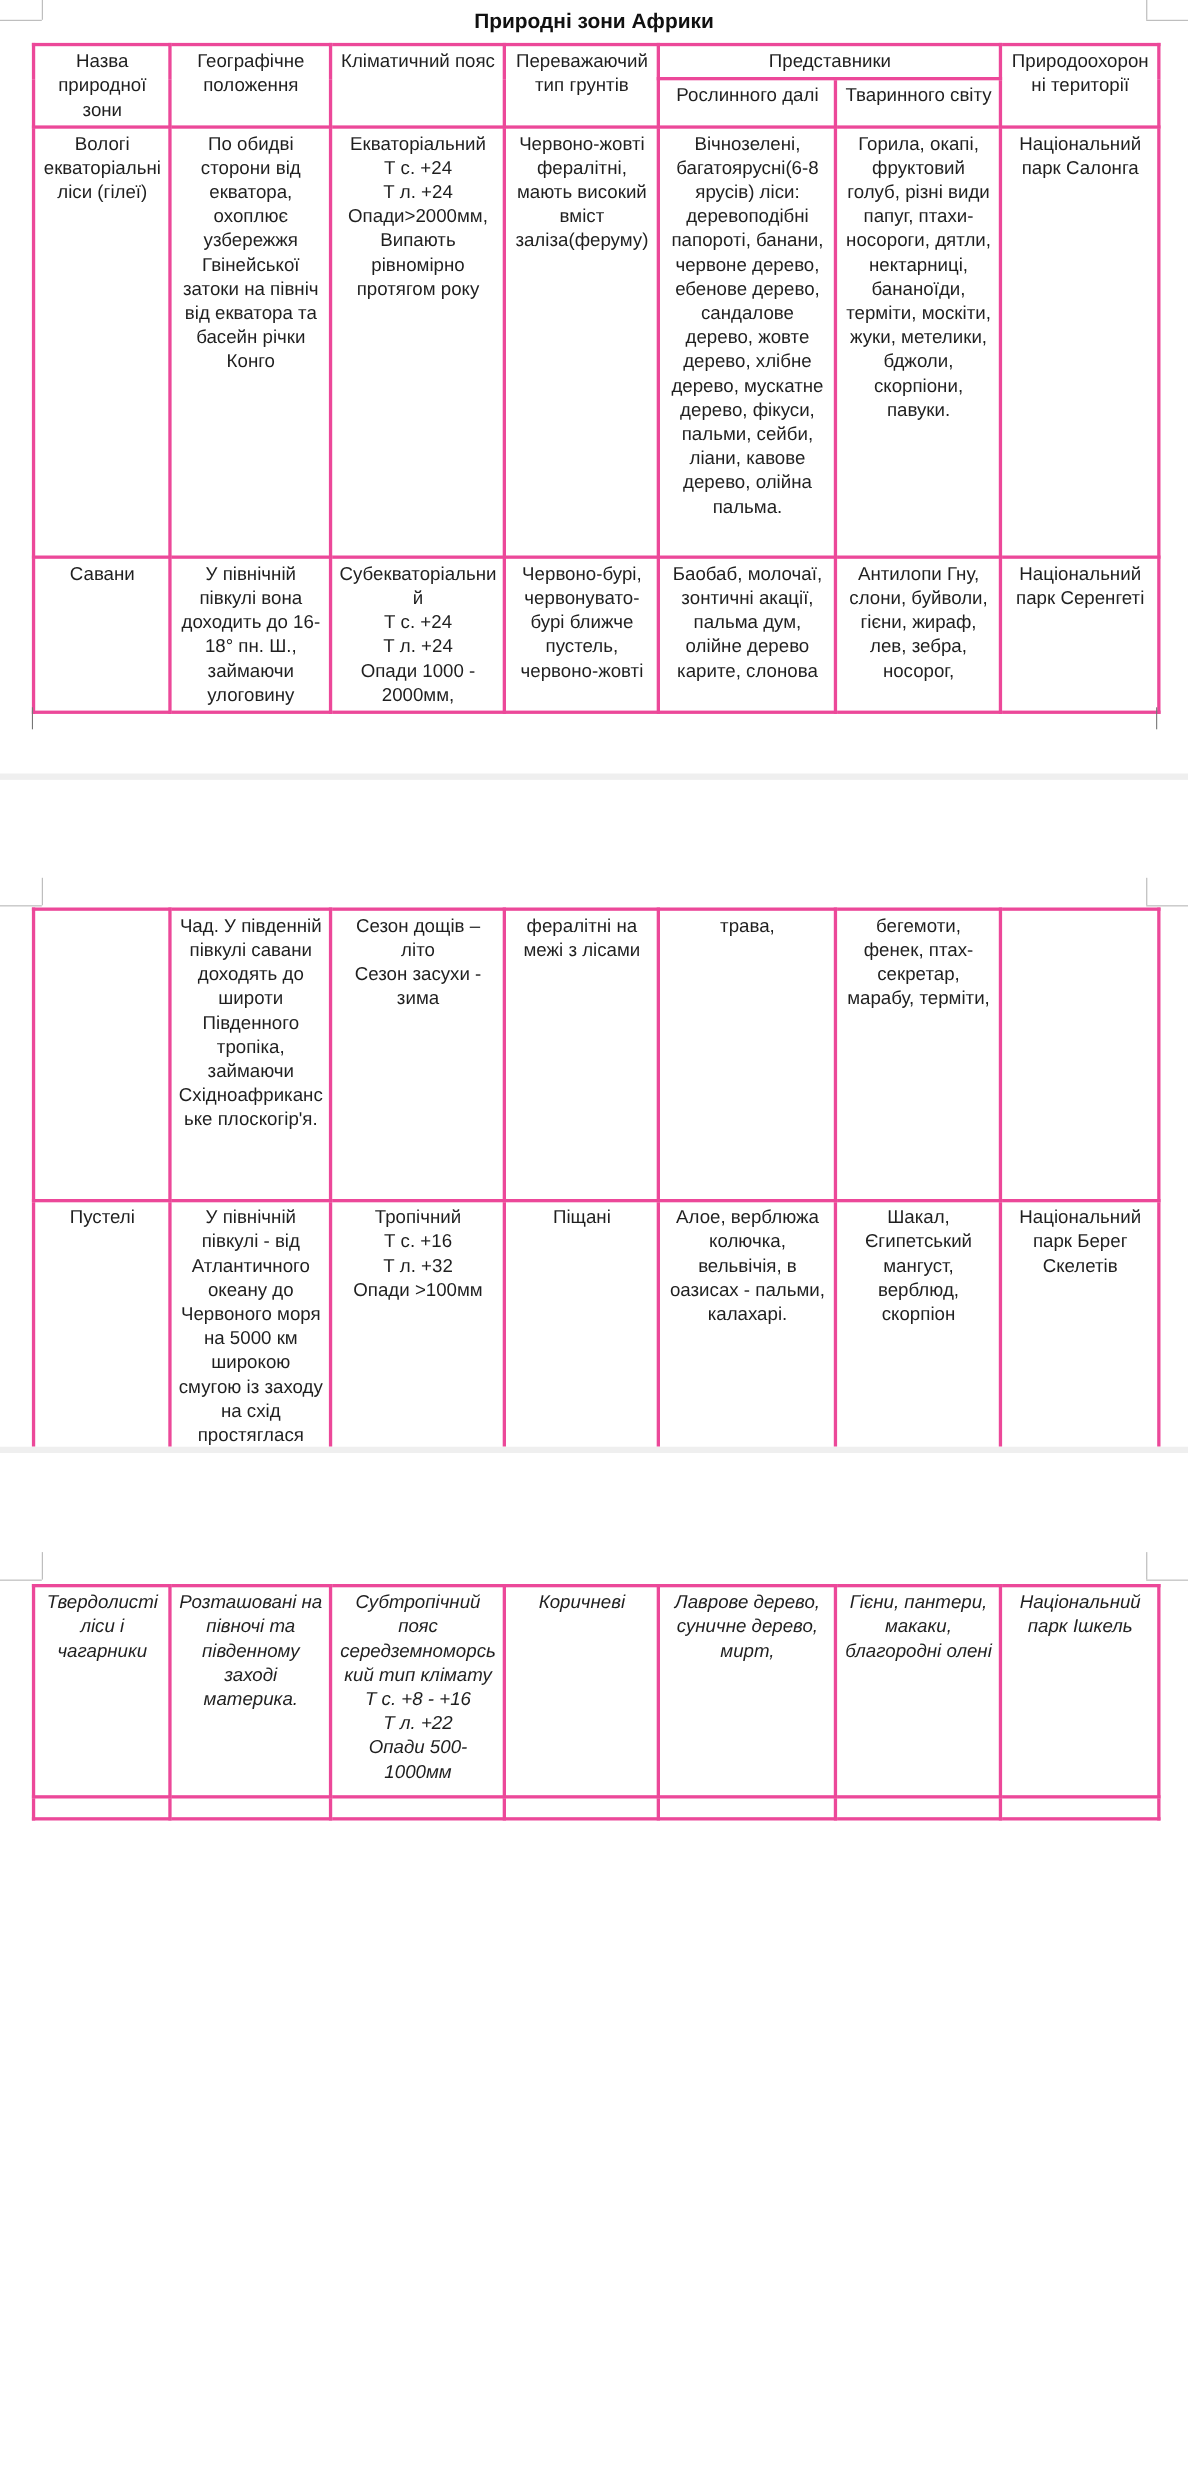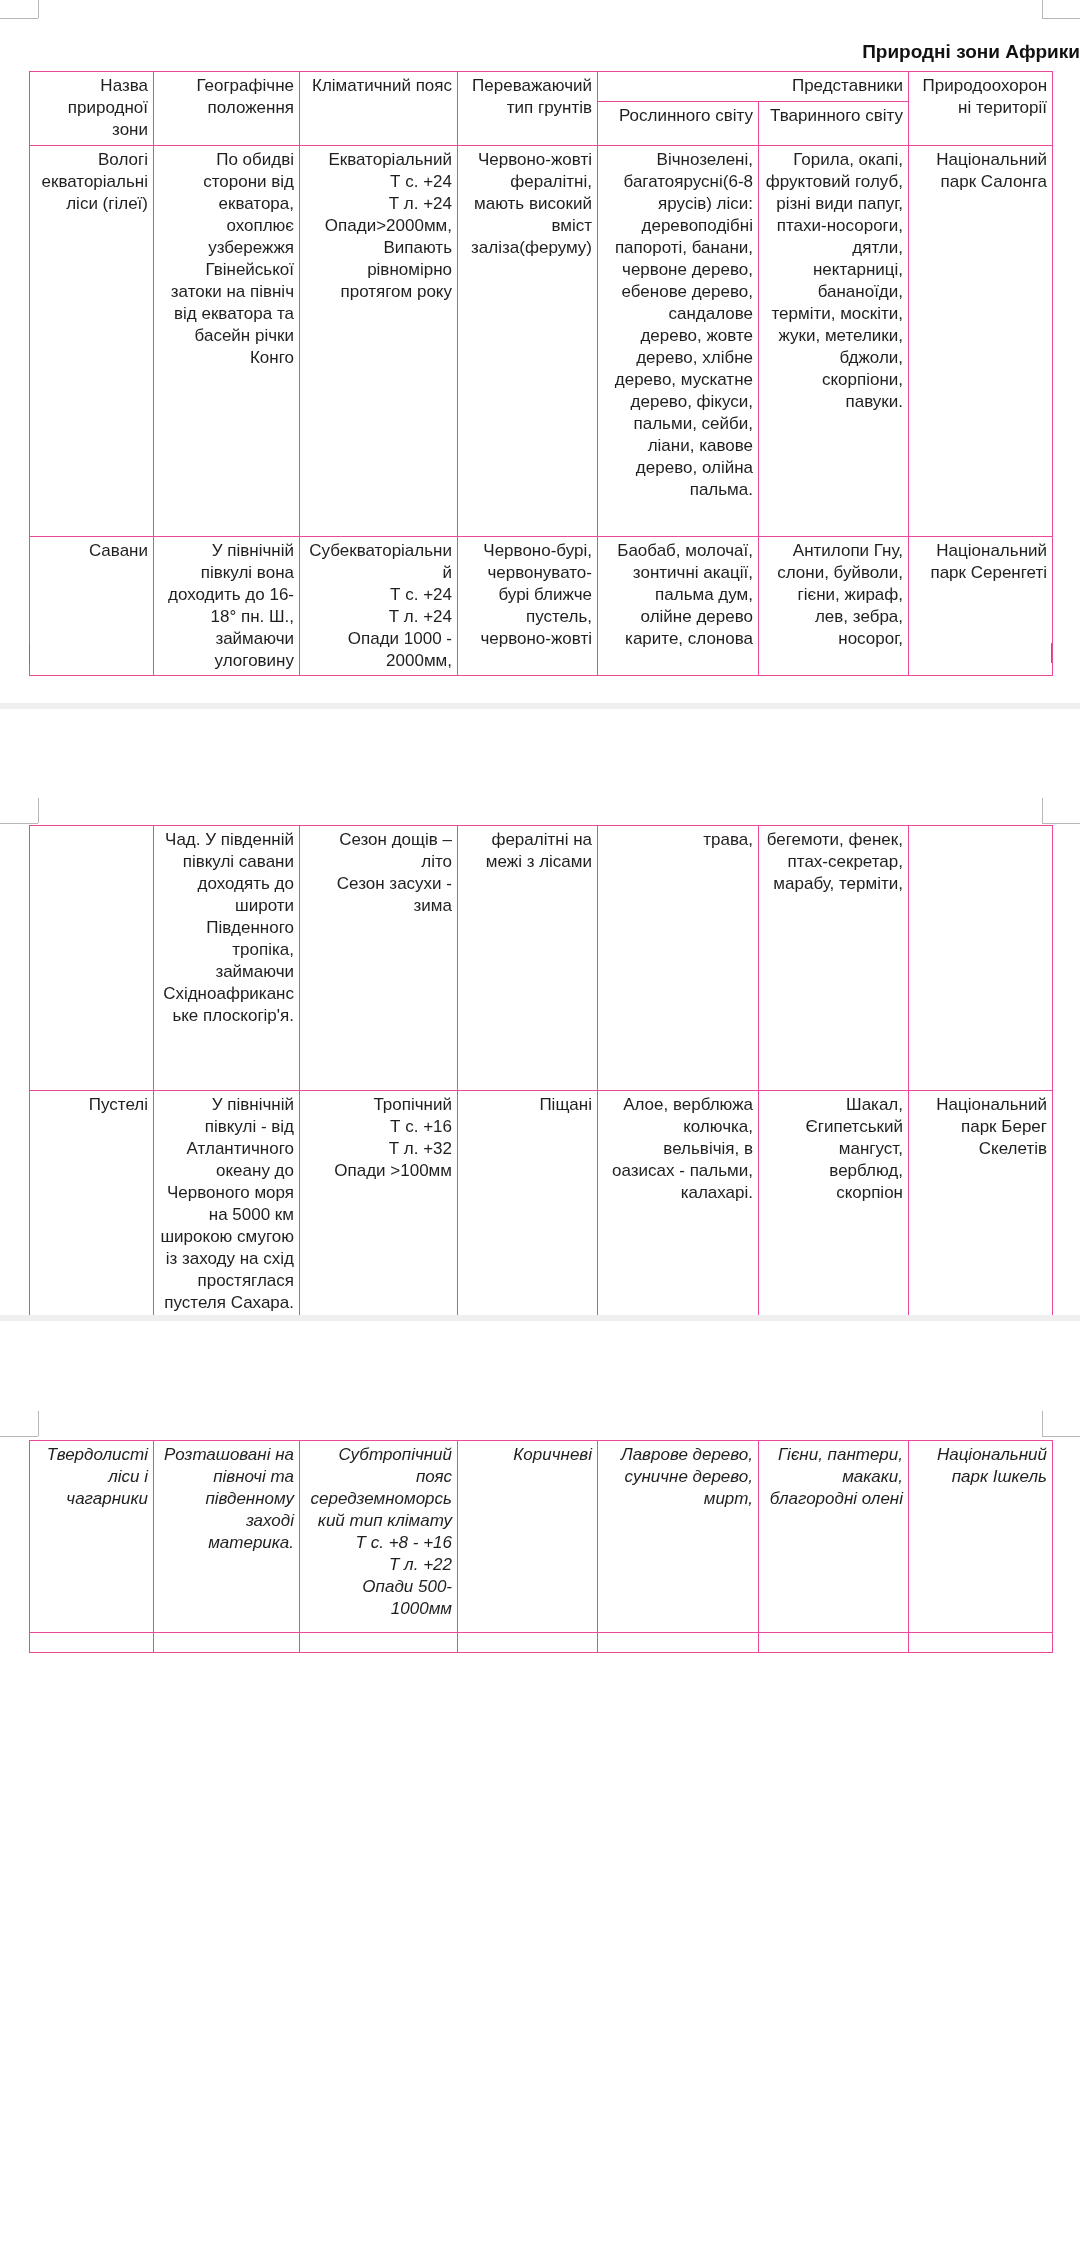--- a/index.html
+++ b/index.html
@@ -12,40 +12,39 @@
   .page{position:relative;background:#ffffff;overflow:hidden;}
   .page1{height:703px;}
   .page2{height:606px;}
   .page3{height:737px;}
   .page-sep{height:6px;background:#efefef;}
 
   .doc-title{
     box-sizing:border-box;
     height:39px;
     padding-top:9px;
-    text-align:right;
+    text-align:center;
     font-size:19px;
     font-weight:700;
     color:#111;
-    margin-top:32px;
   }
 
   table.zones{
     border-collapse:collapse;
     table-layout:fixed;
     width:1023px;
     margin-left:29px;
   }
   .page2 table.zones{margin-top:116px;}
   .page3 table.zones{margin-top:119px;}
 
   table.zones td{
-    border:1px solid #ec4899;
+    border:3px solid #ec4899;
     vertical-align:top;
-    text-align:right;
+    text-align:center;
     padding:3px 5px 3px 6px;
     font-size:17px;
     line-height:22px;
     font-weight:400;
     white-space:pre-line;
     word-break:break-word;
     overflow-wrap:anywhere;
     overflow:hidden;
   }
   td.center{text-align:center;vertical-align:middle;padding-top:1px;padding-bottom:1px;}
@@ -92,21 +91,21 @@
     <tbody>
         <tr class="hr1">
       <td rowspan="2">Назва природної зони</td>
       <td rowspan="2">Географічне положення</td>
       <td rowspan="2">Кліматичний пояс</td>
       <td rowspan="2">Переважаючий тип грунтів</td>
       <td colspan="2" class="center">Представники</td>
       <td rowspan="2">Природоохоронні території</td>
     </tr>
     <tr class="hr2">
-      <td>Рослинного світу</td>
+      <td>Рослинного далі</td>
       <td>Тваринного світу</td>
     </tr>
     <tr class="r1">
       <td>Вологі екваторіальні ліси (гілеї)</td>
       <td>По обидві сторони від екватора, охоплює узбережжя Гвінейської затоки на північ від екватора та басейн річки Конго</td>
       <td>Екваторіальний
 Т с. +24
 Т л. +24
 Опади&gt;2000мм,
 Випають рівномірно протягом року</td>

